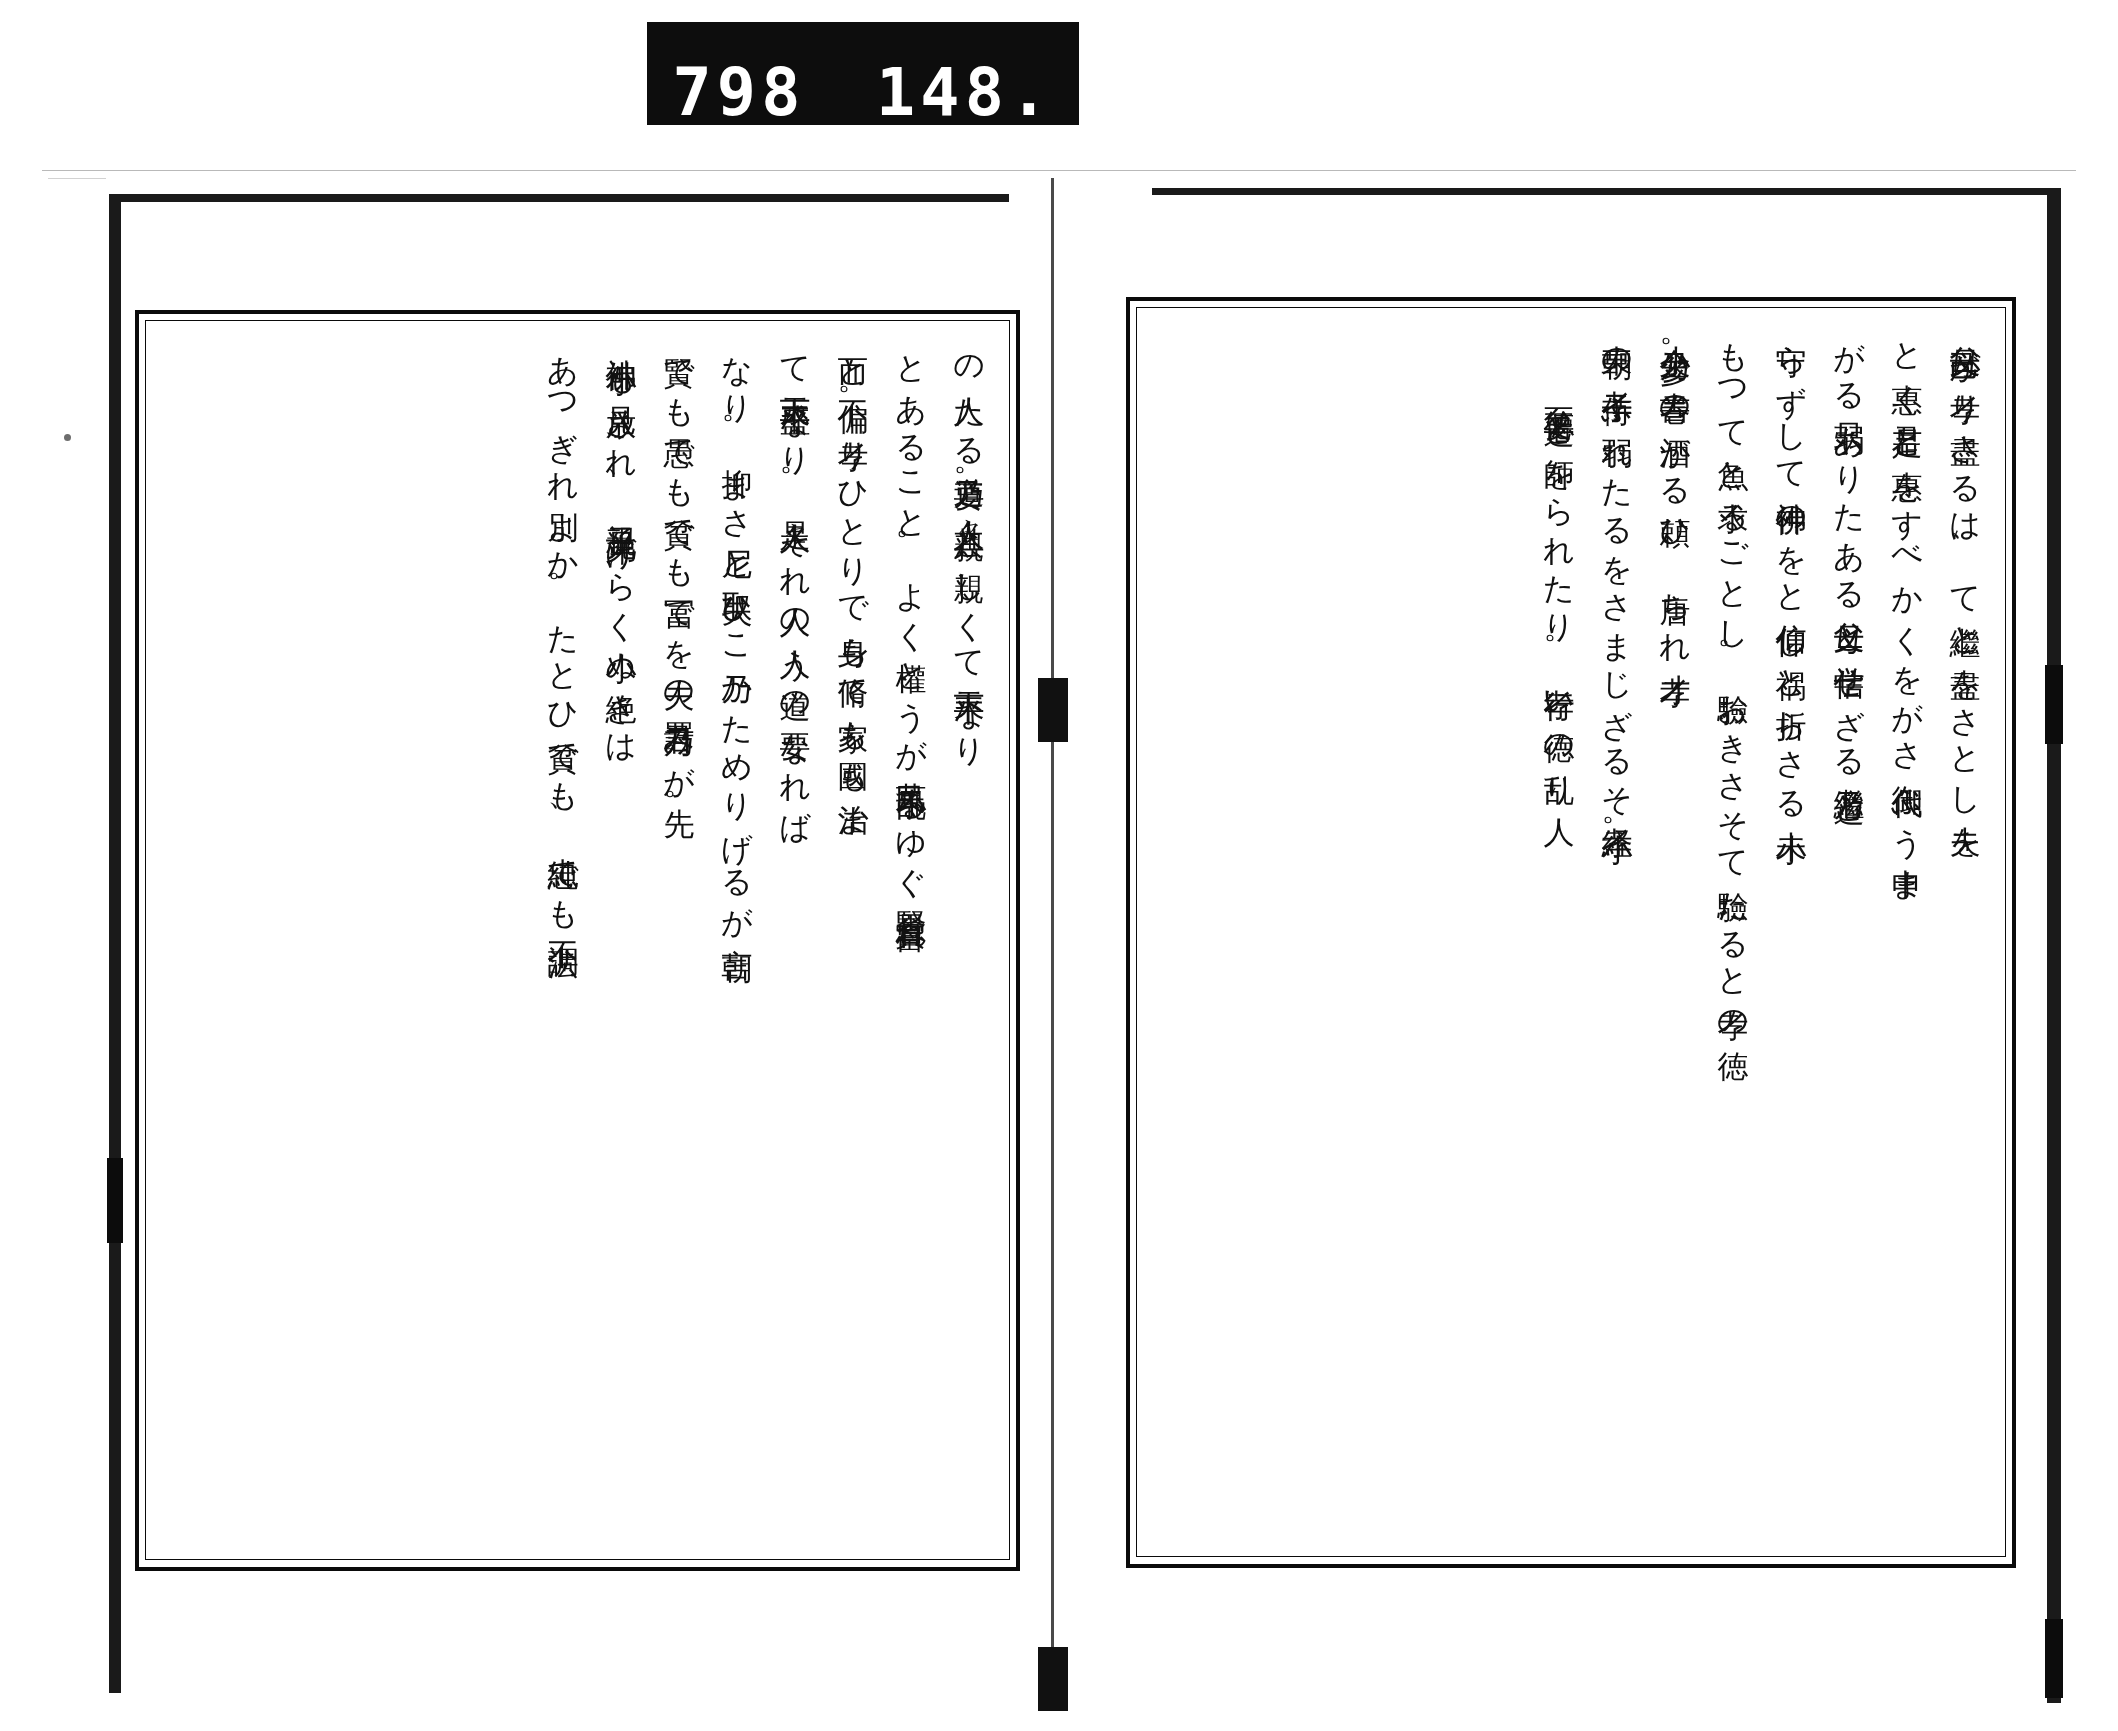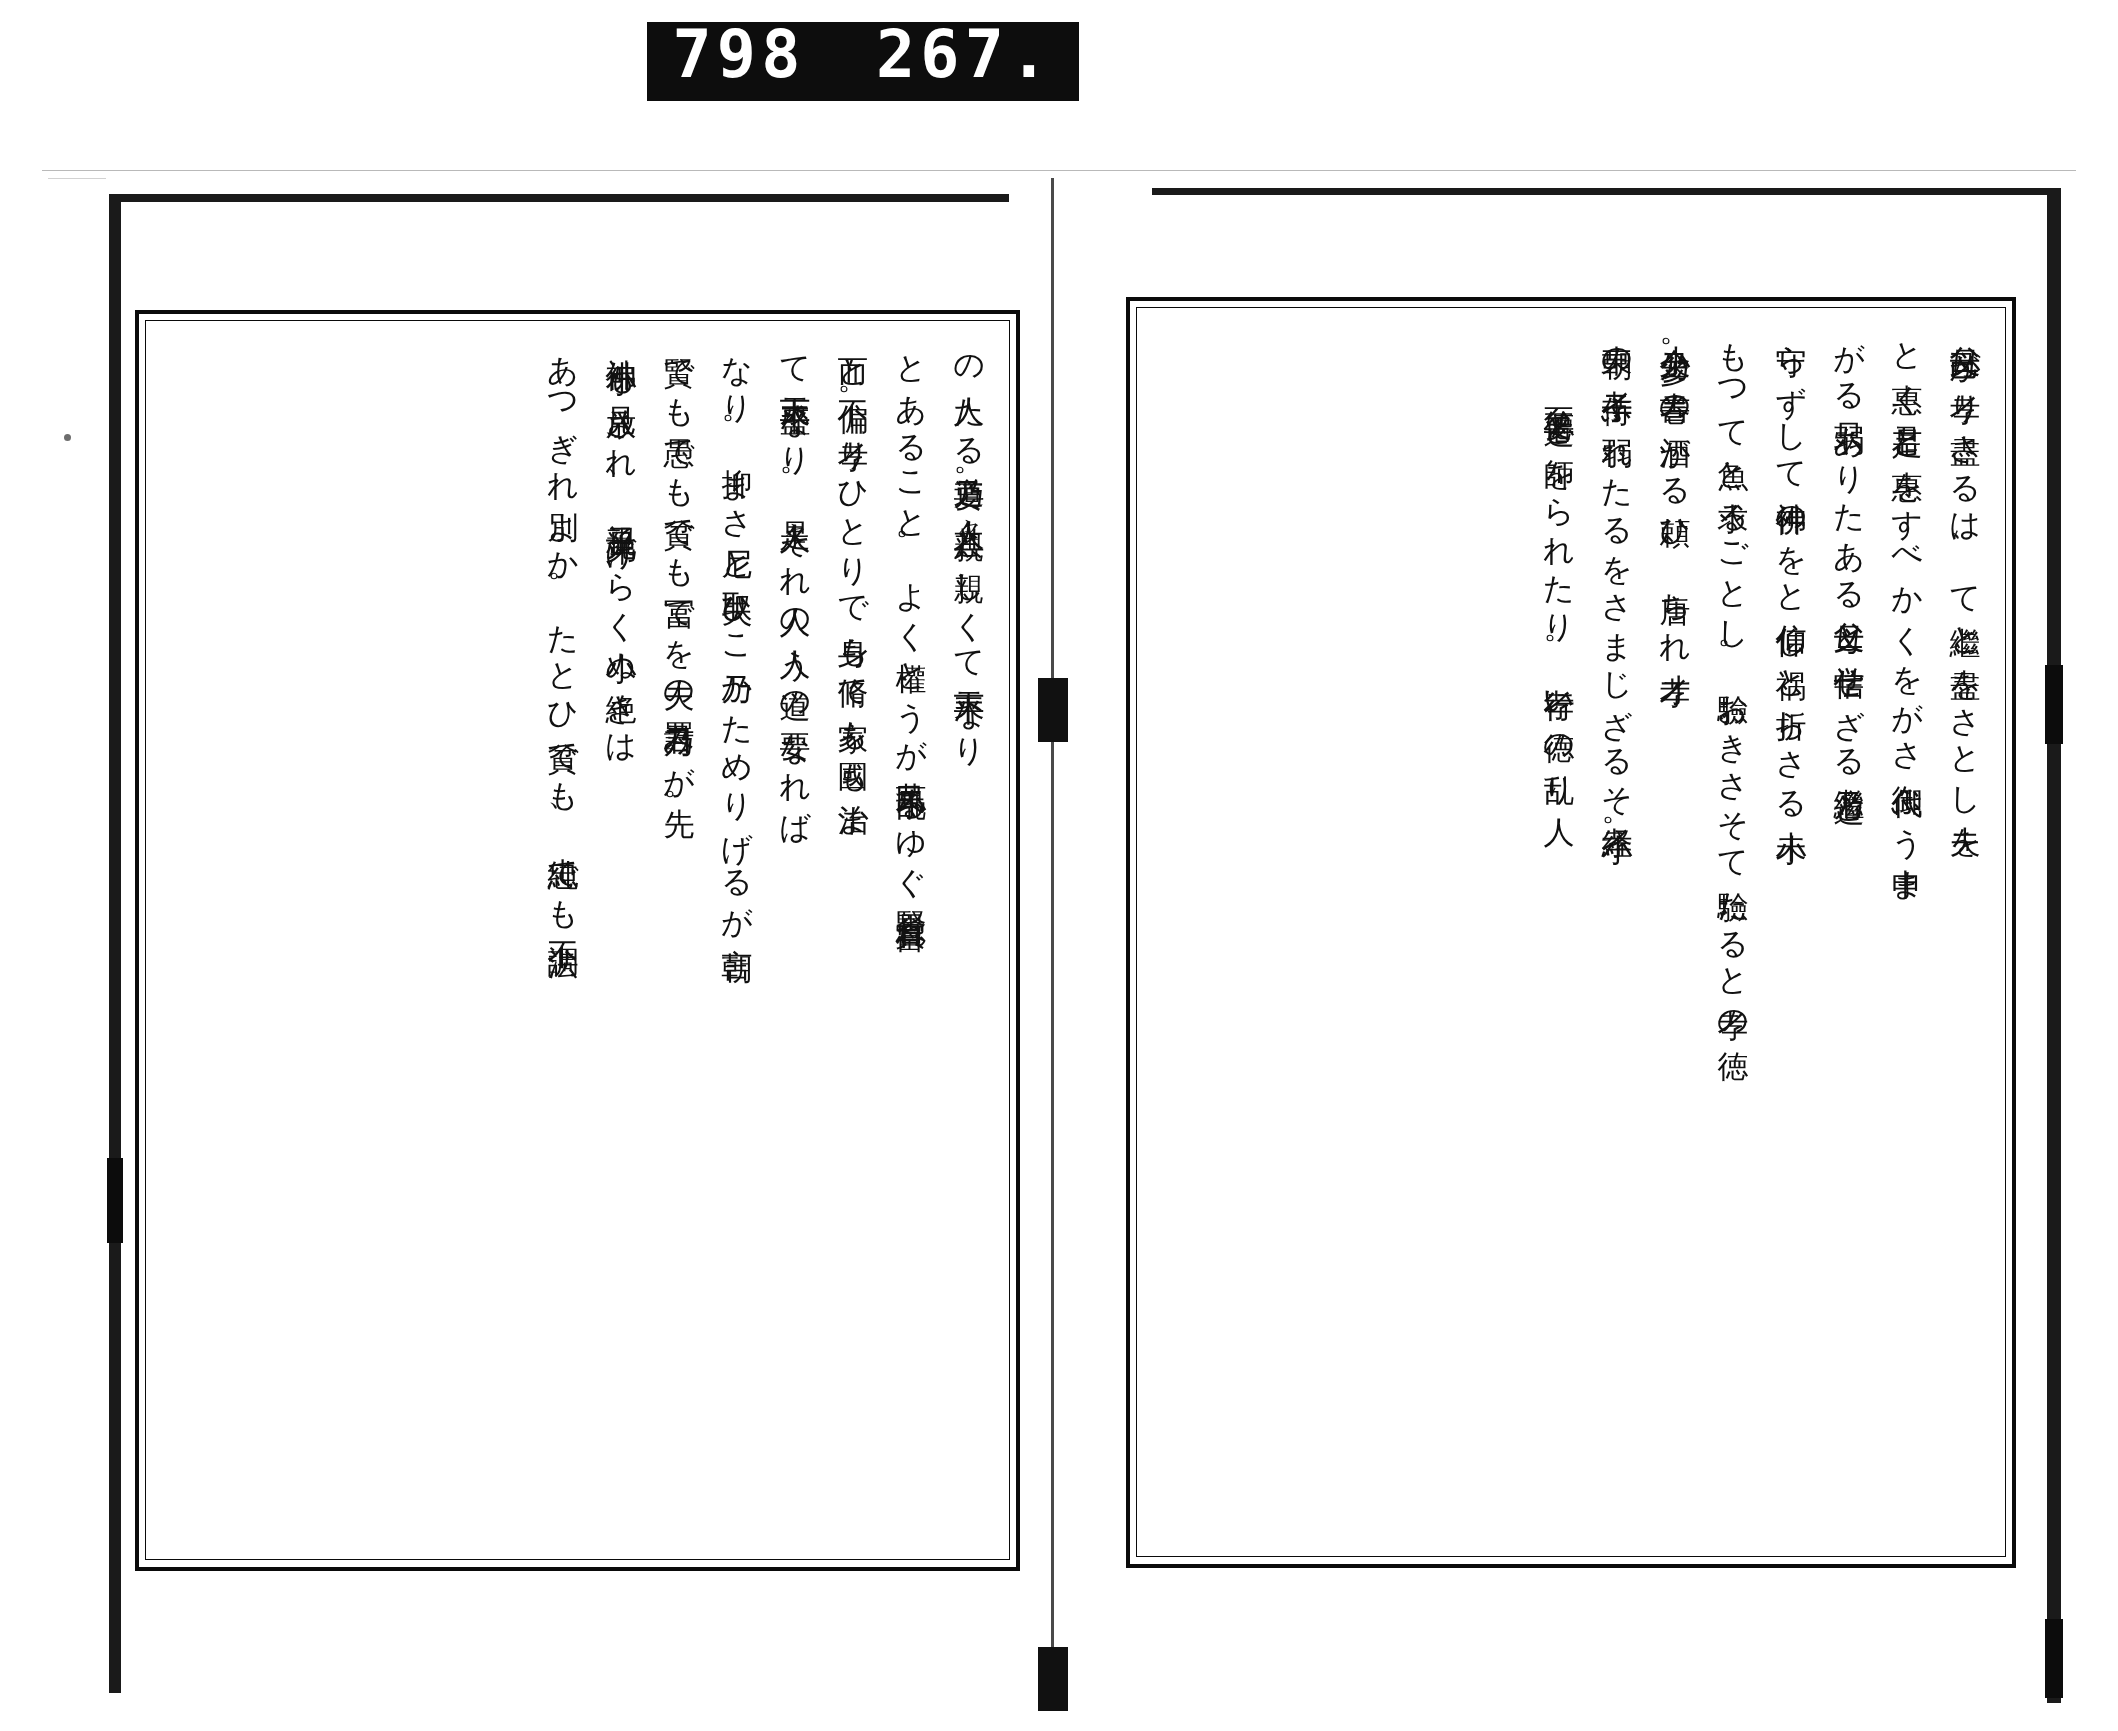--- a/index.html
+++ b/index.html
@@ -14,24 +14,24 @@
     font-family: "DejaVu Serif", serif;
     overflow: hidden;
   }
 
   
   .counter-strip {
     position: absolute;
     left: 647px;
     top: 22px;
     width: 432px;
-    height: 79px;
+    height: 103px;
     background: #0d0d0d;
     display: flex;
-    align-items: flex-start;
+    align-items: flex-end;
     justify-content: space-between;
     padding: 0 25.4px;
     box-sizing: border-box;
   }
   .counter-digits {
     color: #ffffff;
     font-family: "DejaVu Sans Mono", monospace;
     font-size: 65px;
     letter-spacing: 5.3px;
     line-height: 1;
@@ -199,21 +199,21 @@
   .leaf.right .folio { left: 850px; top: 1155px; }
 
   
   .speck { position: absolute; background: #6d6d6d; border-radius: 50%; }
 </style>
 </head>
 <body>
 
 <div class="counter-strip">
   <span class="counter-digits">798</span>
-  <span class="counter-digits">267.</span>
+  <span class="counter-digits">148.</span>
 </div>
 
 <div class="scan">
 
   <div class="scan-line-top"></div>
   <div class="scan-line-top2"></div>
 
   <div class="speck" style="left:64px; top:275px; width:7.4px; height:7.4px;"></div>
   <div class="speck" style="left:1743px; top:95px; width:5.3px; height:5.3px;"></div>
   <div class="speck" style="left:1314px; top:1525px; width:4.2px; height:4.2px;"></div>

